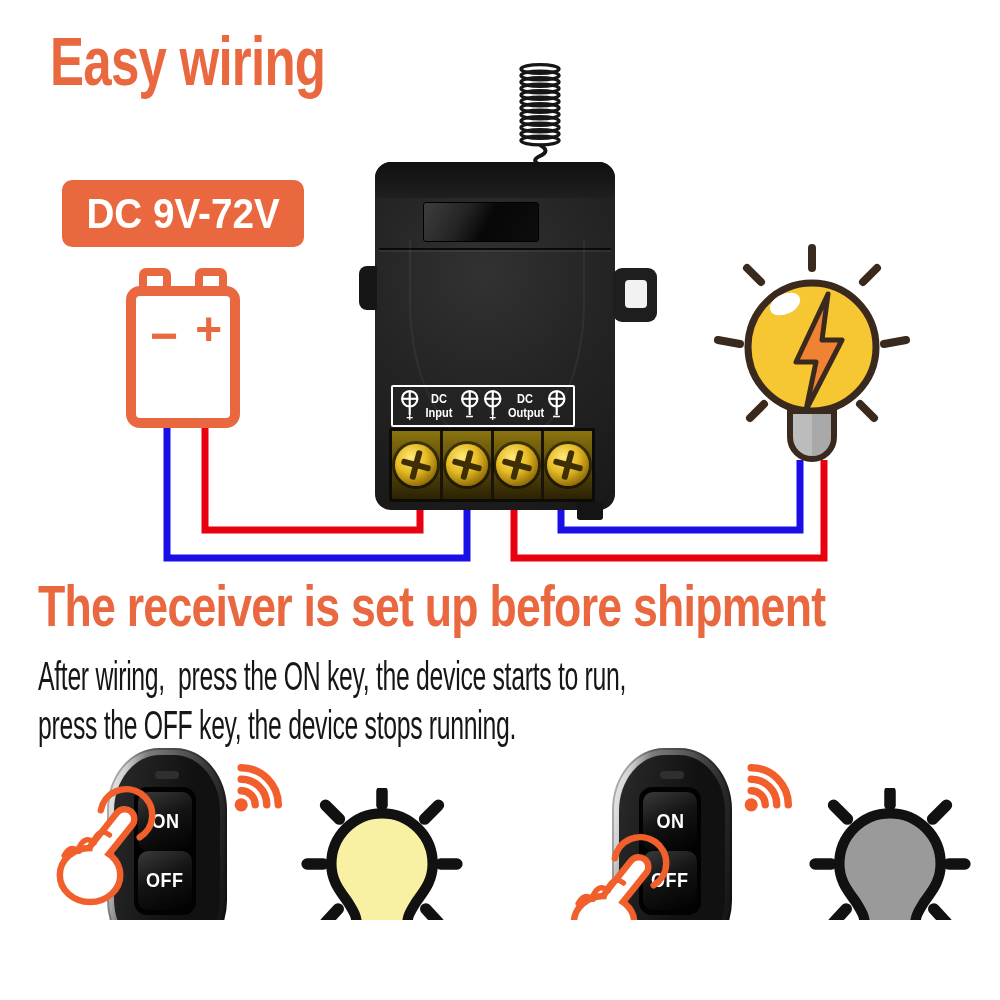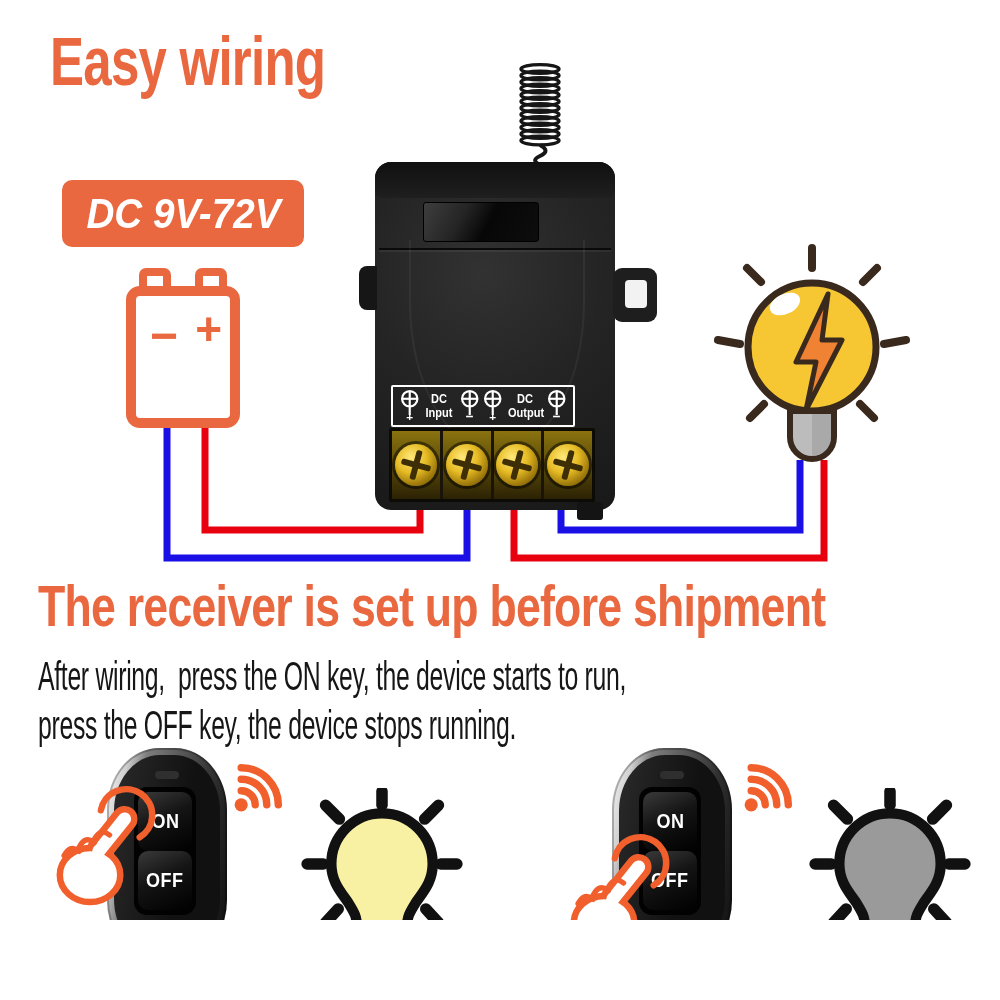--- a/index.html
+++ b/index.html
@@ -3,21 +3,21 @@
 <meta charset="utf-8">
 <style>
   html,body{margin:0;padding:0;}
   body{font-family:"Liberation Sans","DejaVu Sans",sans-serif;background:#fff;}
   #page{position:relative;width:1000px;height:920px;background:#ffffff;overflow:hidden;}
 
   
   .title{position:absolute;left:50px;top:22px;font-size:68px;font-weight:bold;color:#E96840;
          transform:scaleX(0.75);transform-origin:left top;letter-spacing:-1px;white-space:nowrap;}
   .badge{position:absolute;left:62px;top:180px;width:242px;height:67px;background:#E96840;border-radius:10px;
-         display:flex;align-items:center;justify-content:center;font-style:italic;}
+         display:flex;align-items:center;justify-content:center;}
   .badge span{font-size:42px;font-weight:bold;color:#fff;transform:scaleX(0.92);white-space:nowrap;}
   .h2{position:absolute;left:38px;top:572px;font-size:58px;font-weight:bold;color:#E96840;
       transform:scaleX(0.77);transform-origin:left top;letter-spacing:-1px;white-space:nowrap;}
   .para{position:absolute;left:38px;top:652px;font-size:40px;color:#161616;line-height:49px;
         transform:scaleX(0.62);transform-origin:left top;letter-spacing:-0.5px;}
   .para div{white-space:pre;}
 
   
   .battery{position:absolute;left:126px;top:268px;width:114px;height:160px;z-index:2;}
   .bat-tab{position:absolute;top:0;width:16px;height:16px;background:#fff;border:8px solid #E96840;border-radius:7px 7px 0 0;}

